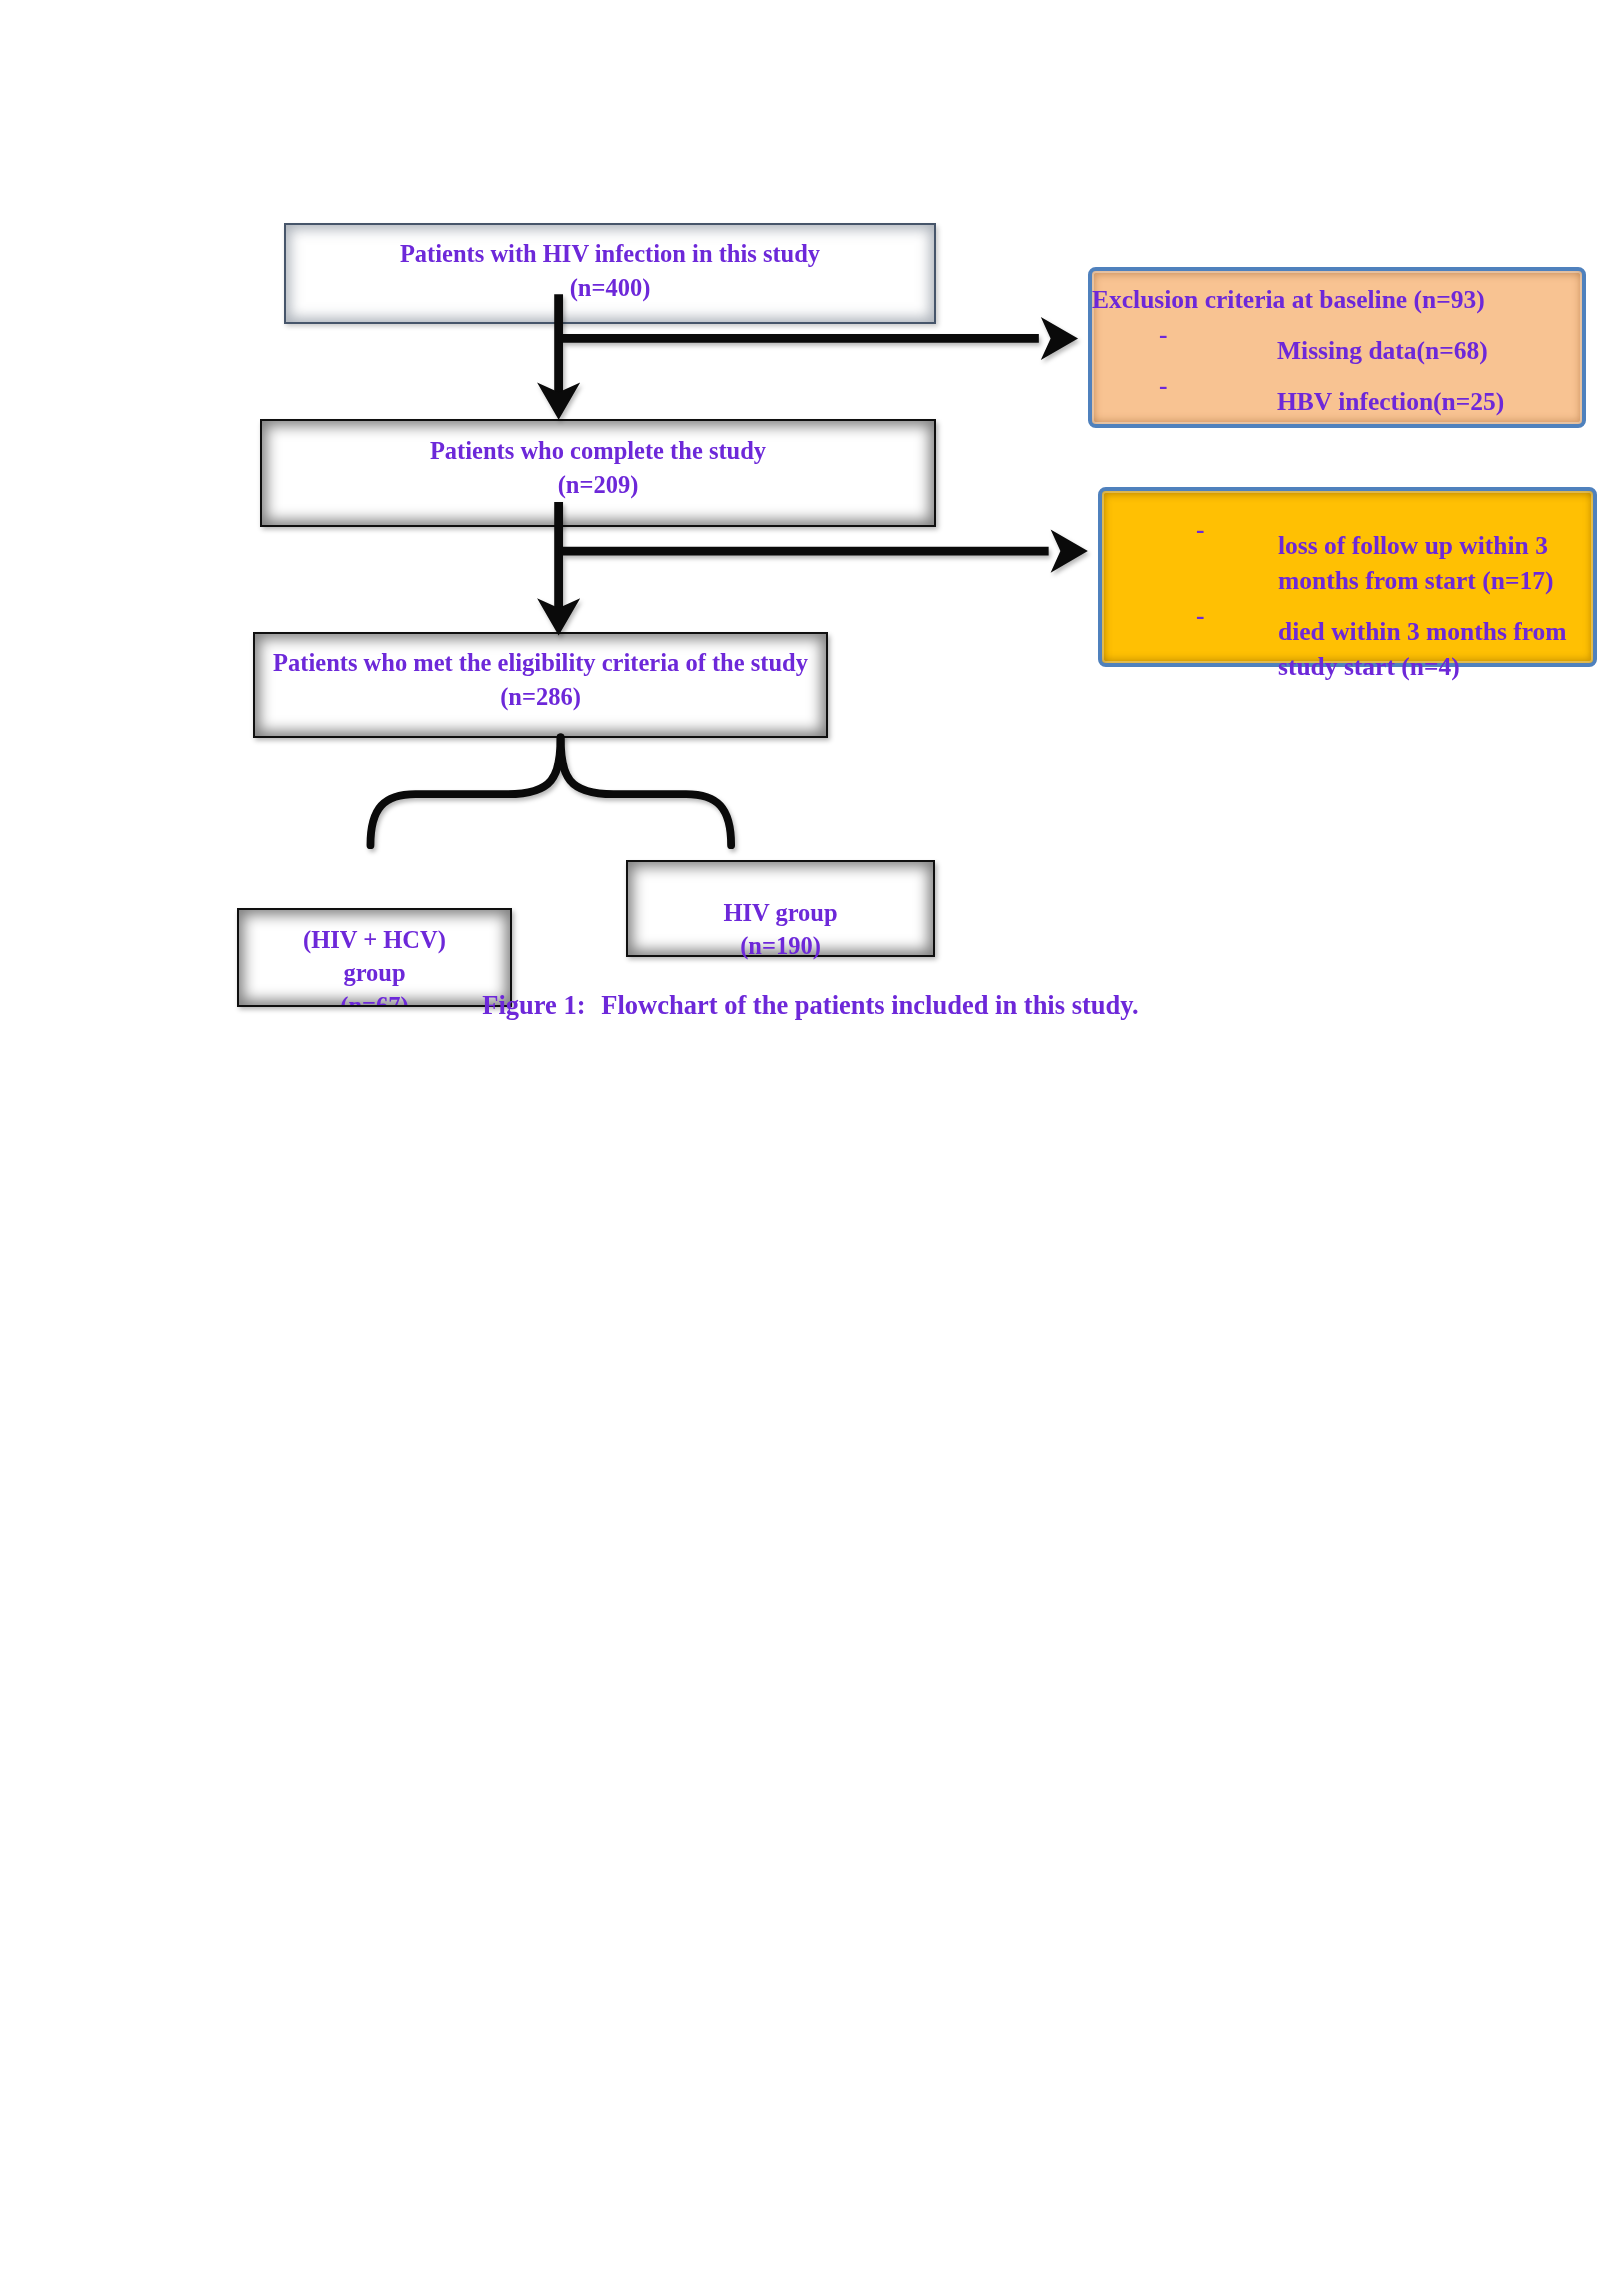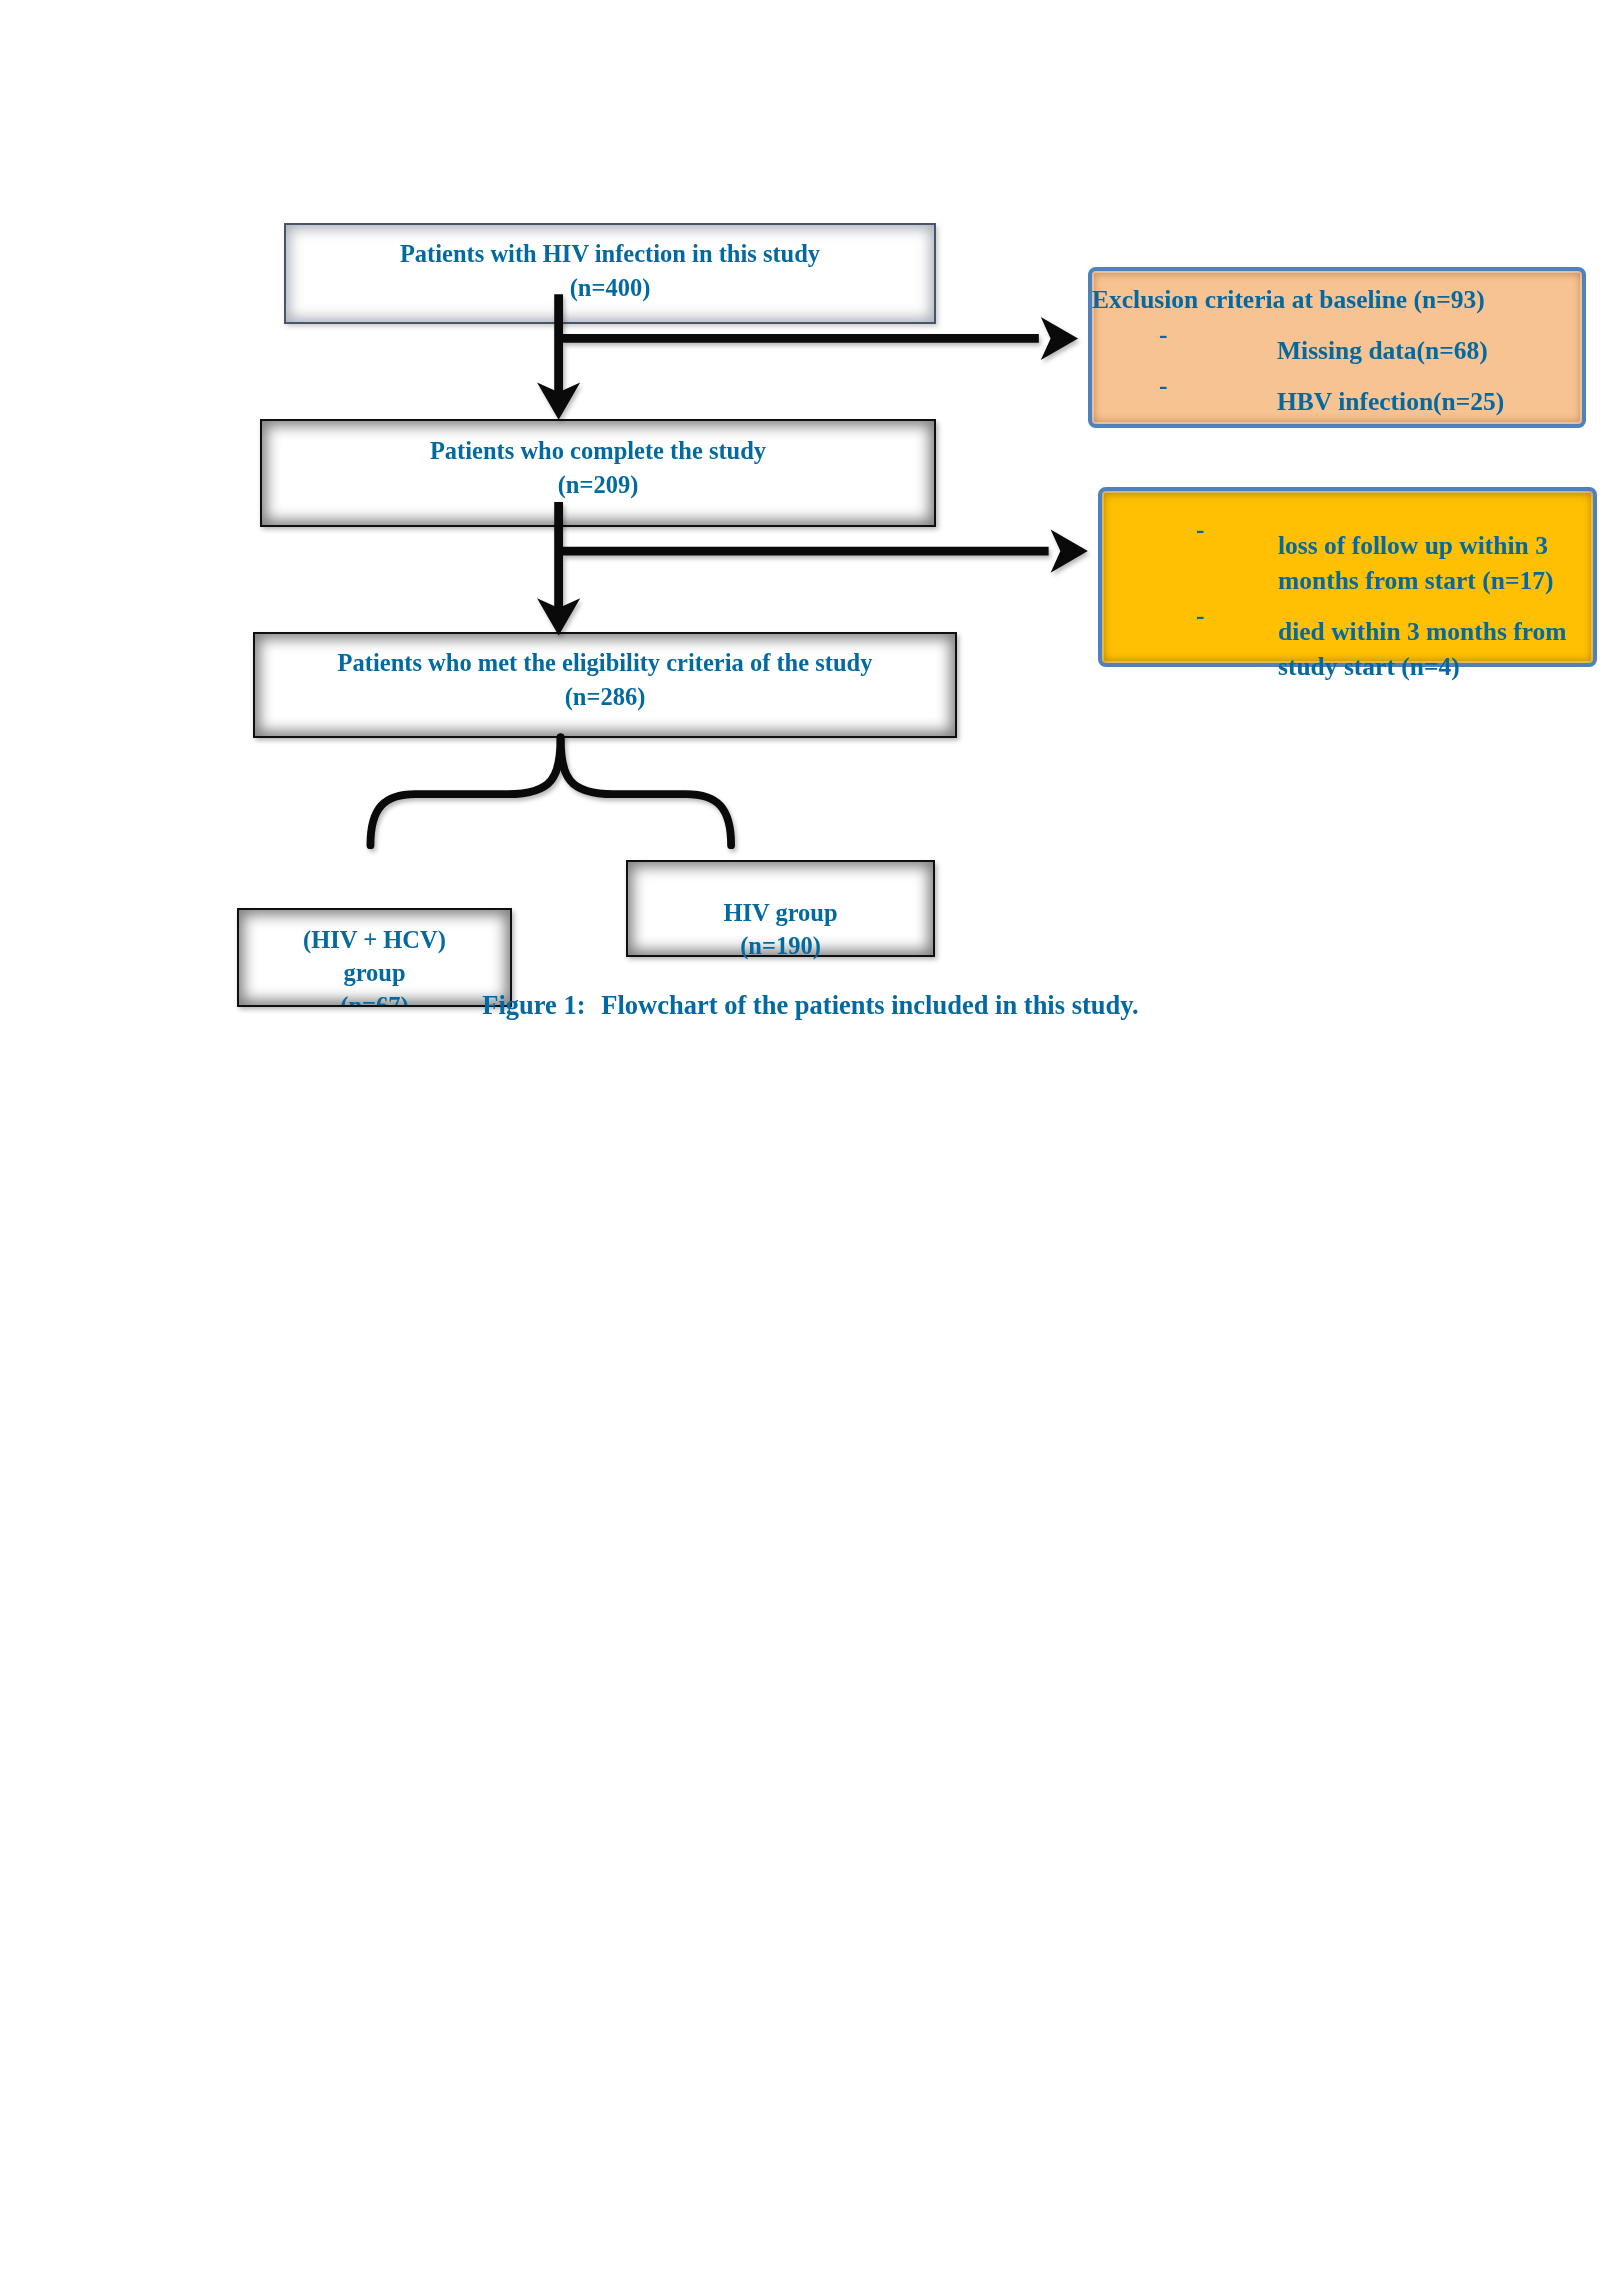--- a/index.html
+++ b/index.html
@@ -1,36 +1,36 @@
 <!DOCTYPE html>
 <html style="--accent_blue: #4f81bd; --orange_fill: #f8c392; --gold_fill: #ffc003; --box_border_dark: #46556a; --line_black: #0a0a0a;"><head>
 <meta charset="utf-8">
 <style>
   html,body { margin:0; padding:0; background:#ffffff; }
   .page {
     position:relative; width:1621px; height:2293px; background:#fff;
-    font-family:"Liberation Serif", serif; font-weight:bold; color:#0369a1;
+    font-family:"Liberation Serif", serif; font-weight:bold; color:#6d28d9;
     overflow:hidden;
   }
   .box { position:absolute; box-sizing:border-box; }
 
   
   .main-box {
     background:#ffffff;
     border:2.9px solid #0f0f0f;
     box-shadow: inset 0 0 13.7px 4.9px rgba(0,0,0,.50), 2px 2.9px 4.9px rgba(0,0,0,.30);
     text-align:center; font-size:24.5px; line-height:34px;
   }
   .box1 {
     border-color: var(--box_border_dark, #46556a);
     box-shadow: inset 0 0 12.7px 3.9px rgba(88,99,115,.50), 2px 2.9px 4.9px rgba(0,0,0,.22);
   }
   .b1 { left:284px; top:223px; width:652px; height:101px; padding-top:11.8px; }
   .b2 { left:260px; top:419px; width:676px; height:108px; padding-top:12.7px; }
-  .b3 { left:253px; top:632px; width:704px; height:106px; padding-top:11.8px; }
+  .b3 { left:253px; top:632px; width:575px; height:106px; padding-top:11.8px; }
   .bL { left:237px; top:860px; width:275px; height:99px; padding-top:12.7px; line-height:33px; overflow:hidden;margin-top:48px; }
   .bR { left:626px; top:860px; width:309px; height:97px;  padding-top:34px; line-height:33px; }
 
   
   .side-box {
     border:4.9px solid var(--accent_blue, #4f81bd);
     border-radius:7.8px;
     font-size:25.5px; line-height:35px;
   }
   .exclusion {

